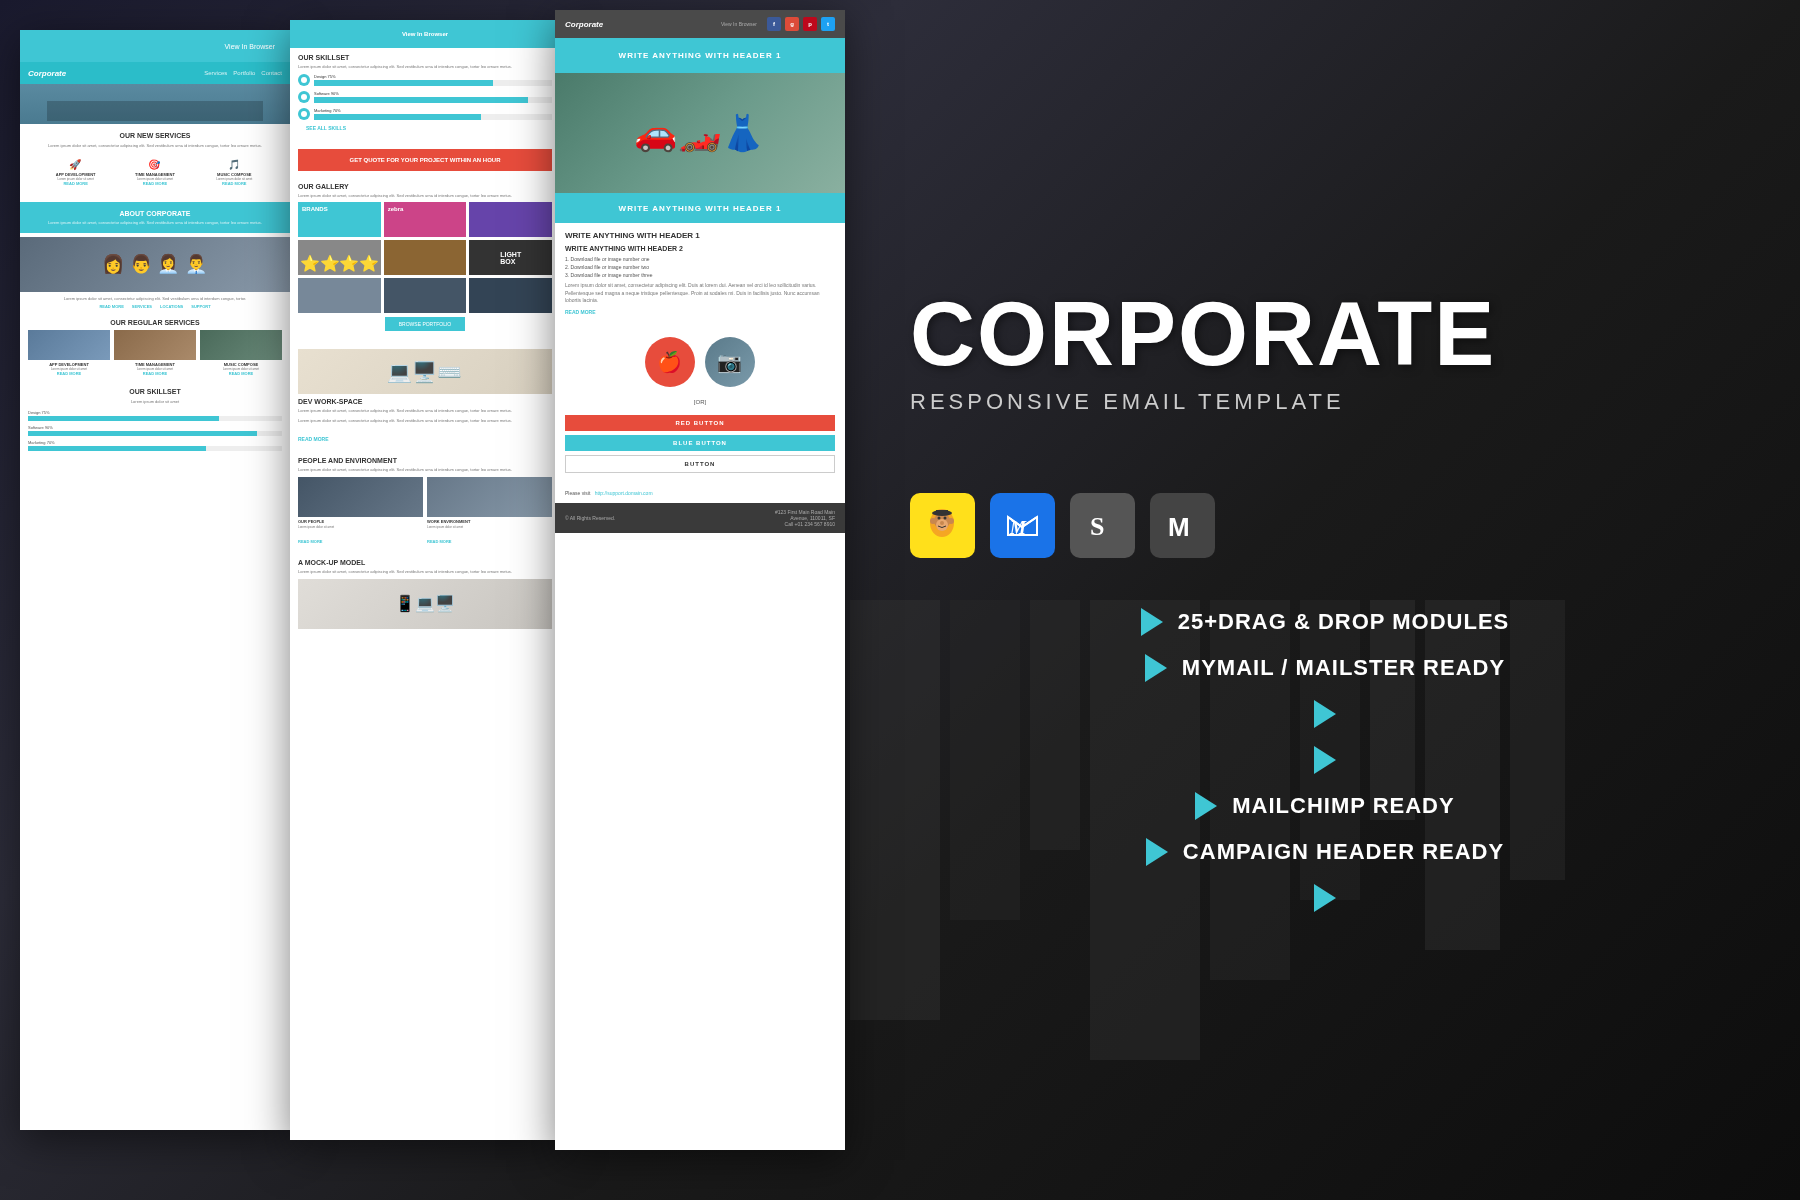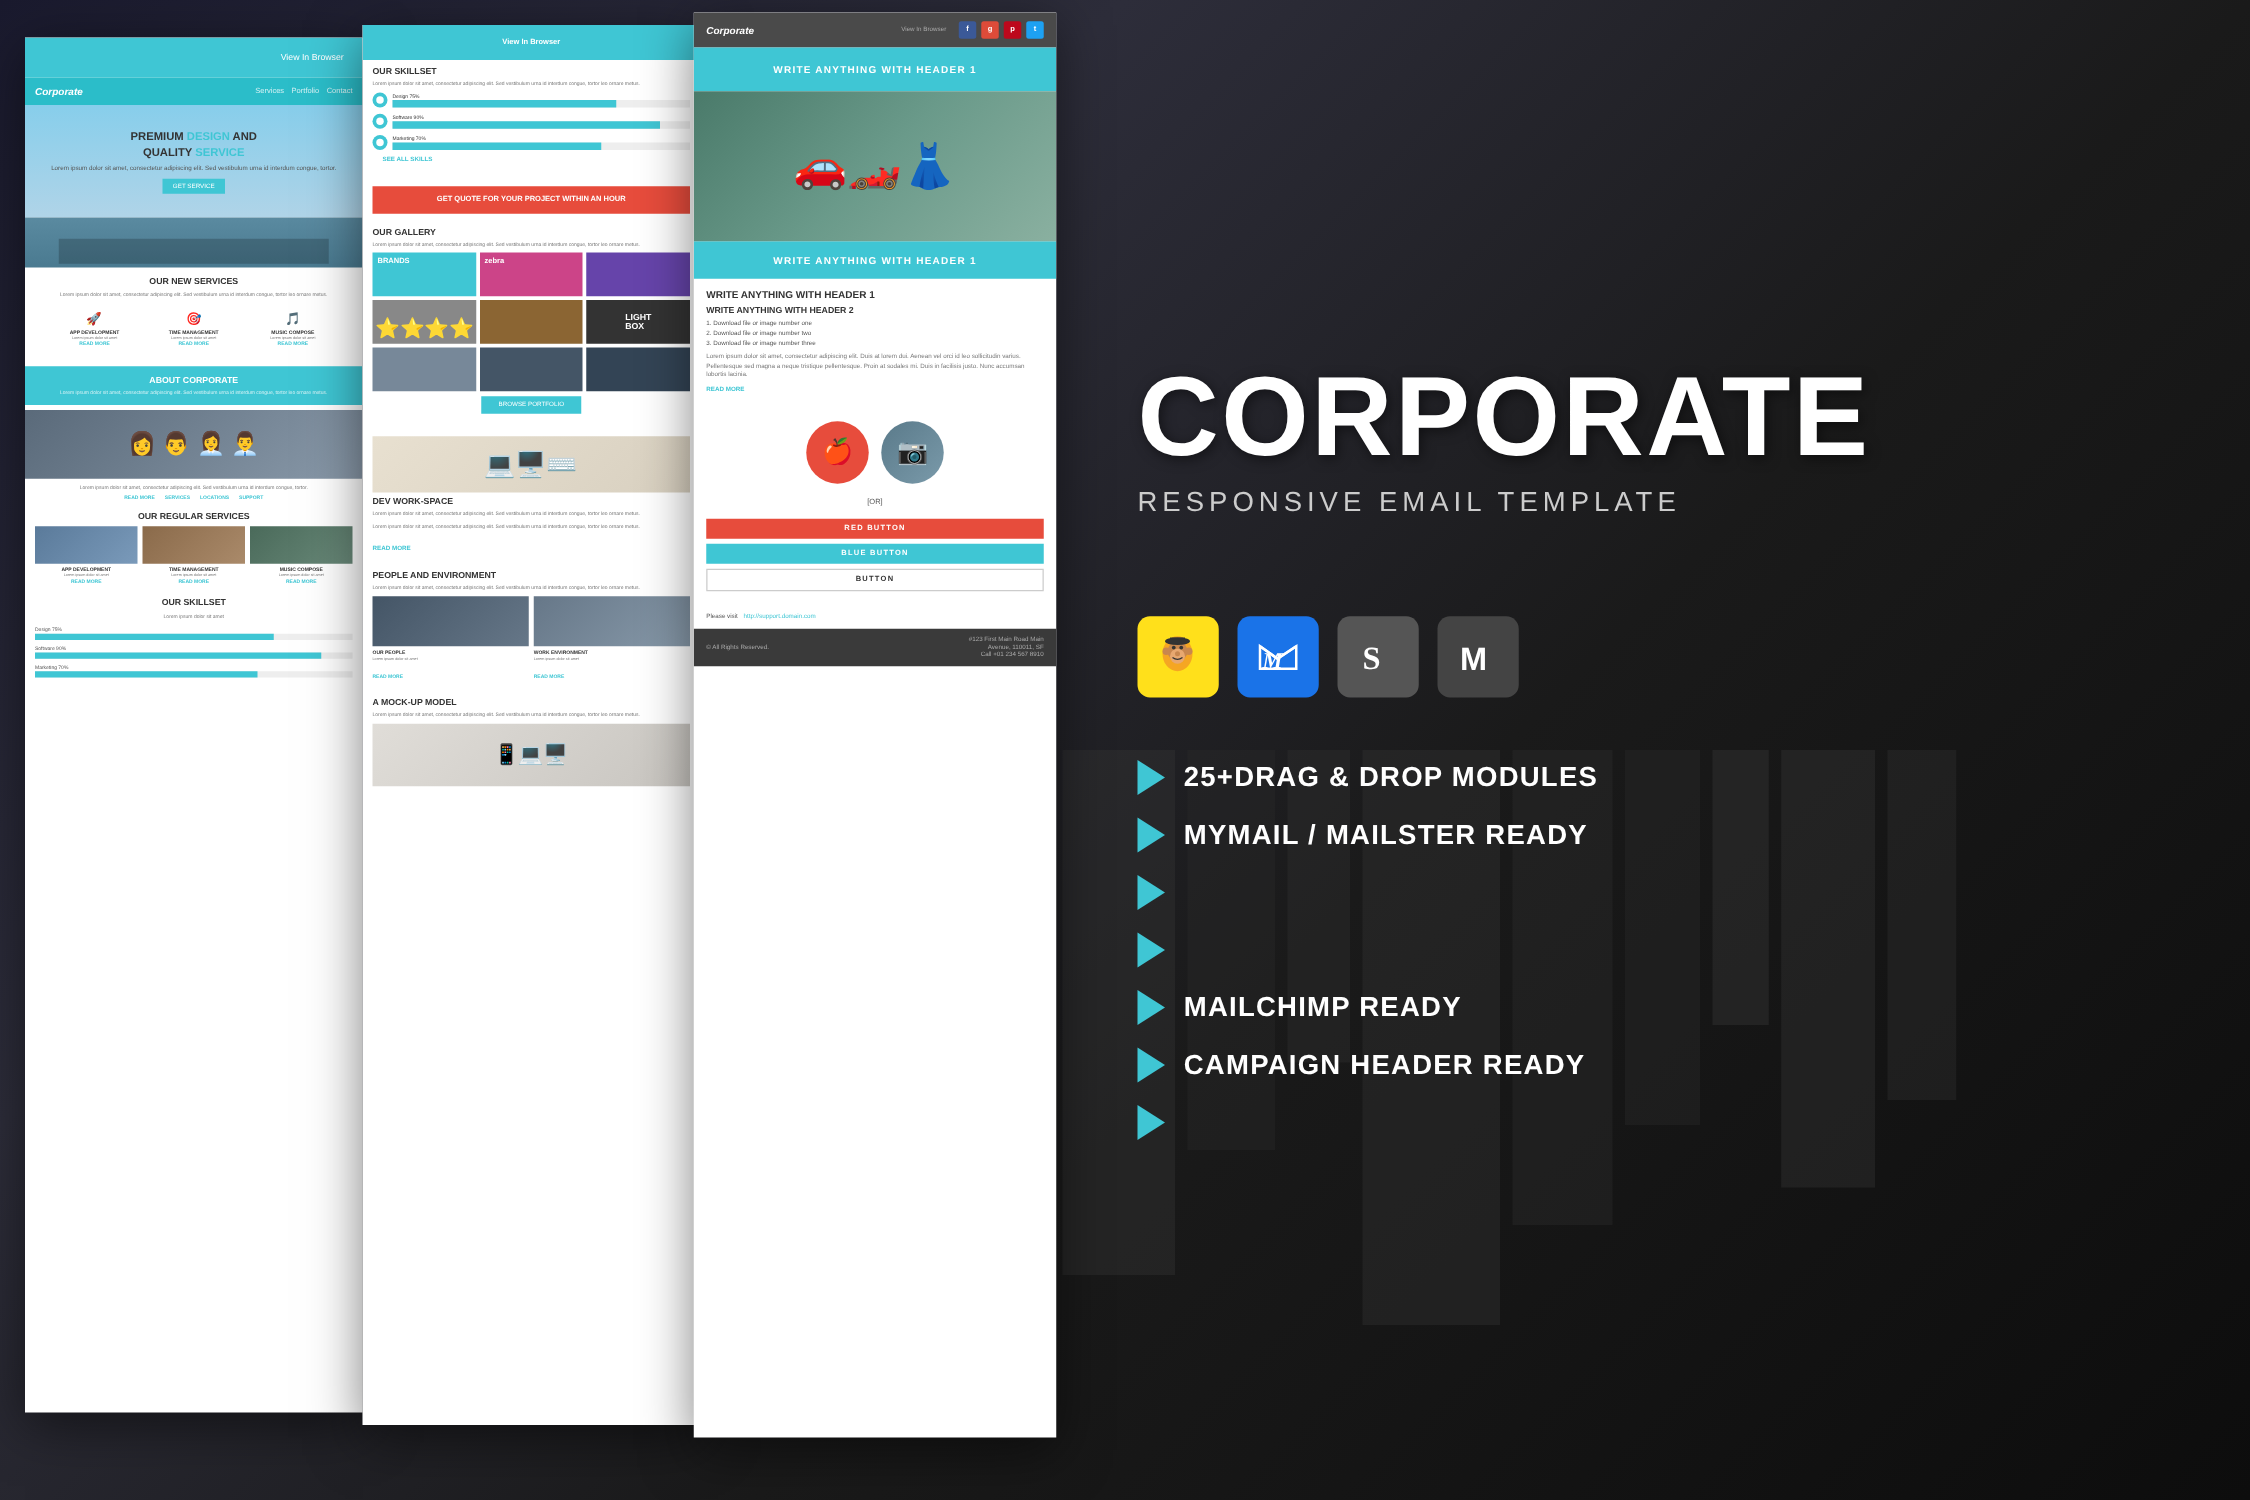--- a/index.html
+++ b/index.html
@@ -424,20 +424,21 @@
       display: flex;
       align-items: center;
       justify-content: center;
     }
 
     
     .features-list {
       display: flex;
       flex-direction: column;
       gap: 18px;
+      align-items: center;
     }
 
     .feature-item {
       display: flex;
       align-items: center;
       gap: 15px;
     }
 
     .feature-arrow {
       width: 0;
@@ -473,27 +474,20 @@
 
       <div class="p1-nav">
         <span class="p1-logo">Corporate</span>
         <div class="p1-nav-links">
           <span class="p1-nav-link">Services</span>
           <span class="p1-nav-link">Portfolio</span>
           <span class="p1-nav-link">Contact</span>
         </div>
       </div>
 
-      <div class="p1-hero">
-        <div class="p1-hero-title">
-          PREMIUM <span>DESIGN</span> AND<br>QUALITY <span>SERVICE</span>
-        </div>
-        <div class="p1-hero-subtitle">Lorem ipsum dolor sit amet, consectetur adipiscing elit. Sed vestibulum urna id interdum congue, tortor.</div>
-        <button class="p1-hero-btn">GET SERVICE</button>
-      </div>
 
       <div style="width:100%;height:40px;background:linear-gradient(to bottom,#5a8aa0,#4a7a90);display:flex;align-items:flex-end;justify-content:center;padding-bottom:3px;">
         <div style="width:80%;height:20px;background:rgba(0,0,0,0.2);"></div>
       </div>
 
       <div class="p1-section">
         <div class="p1-section-title">OUR NEW SERVICES</div>
         <div class="p1-section-text">Lorem ipsum dolor sit amet, consectetur adipiscing elit. Sed vestibulum urna id interdum congue, tortor leo ornare metus.</div>
         <div class="p1-services">
           <div class="p1-service">

